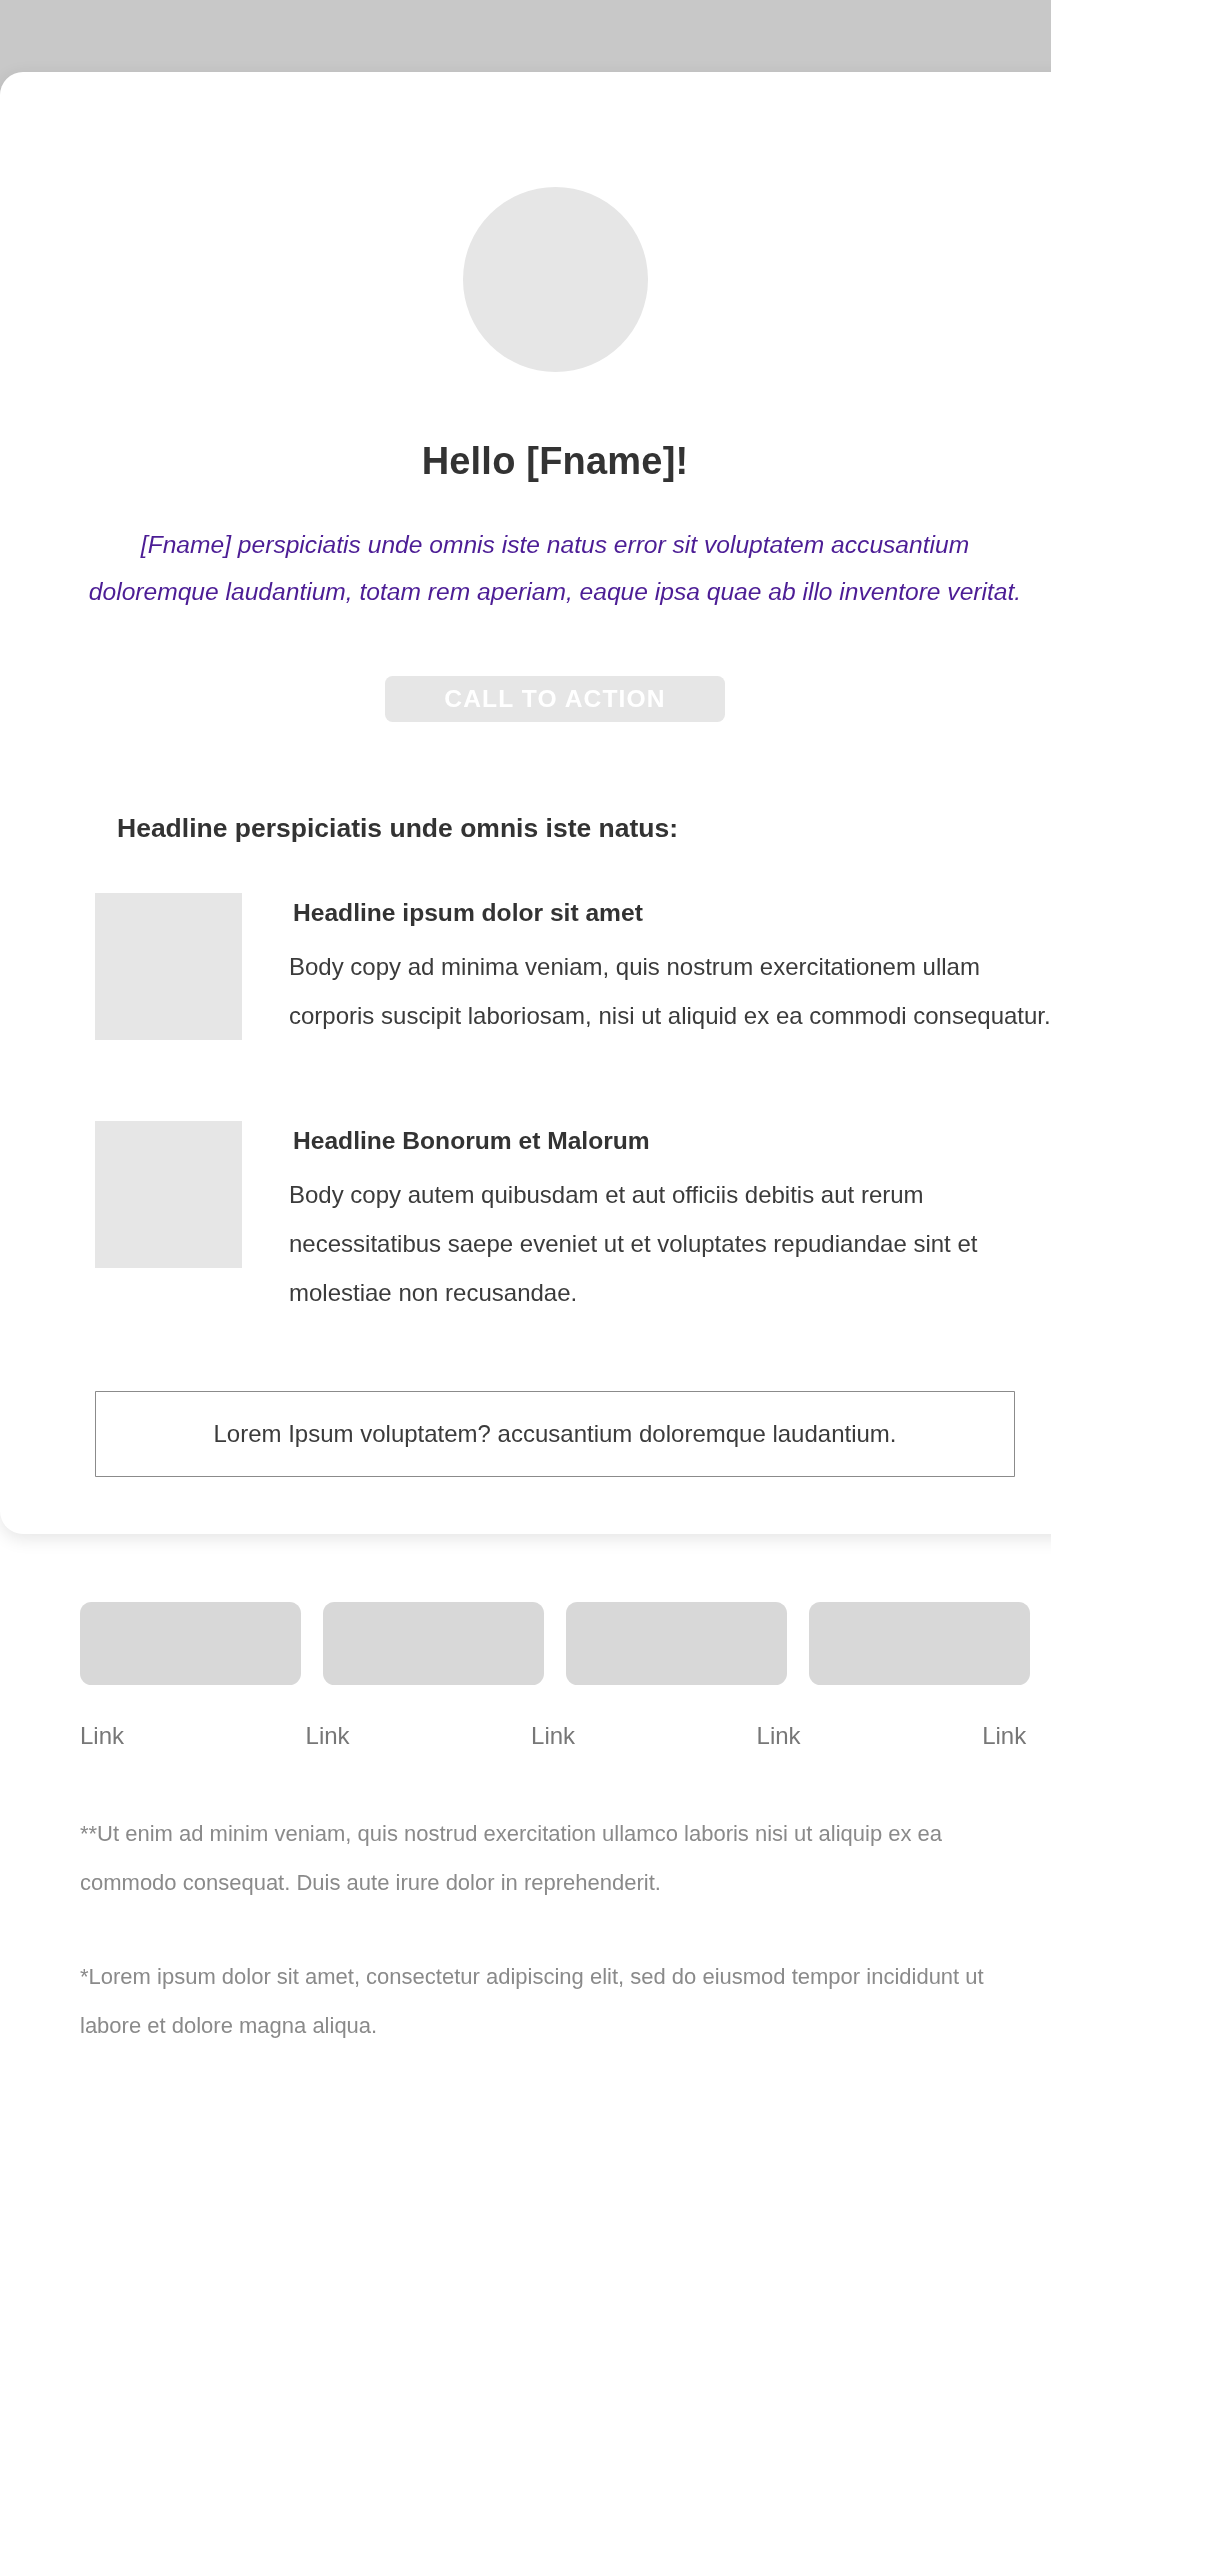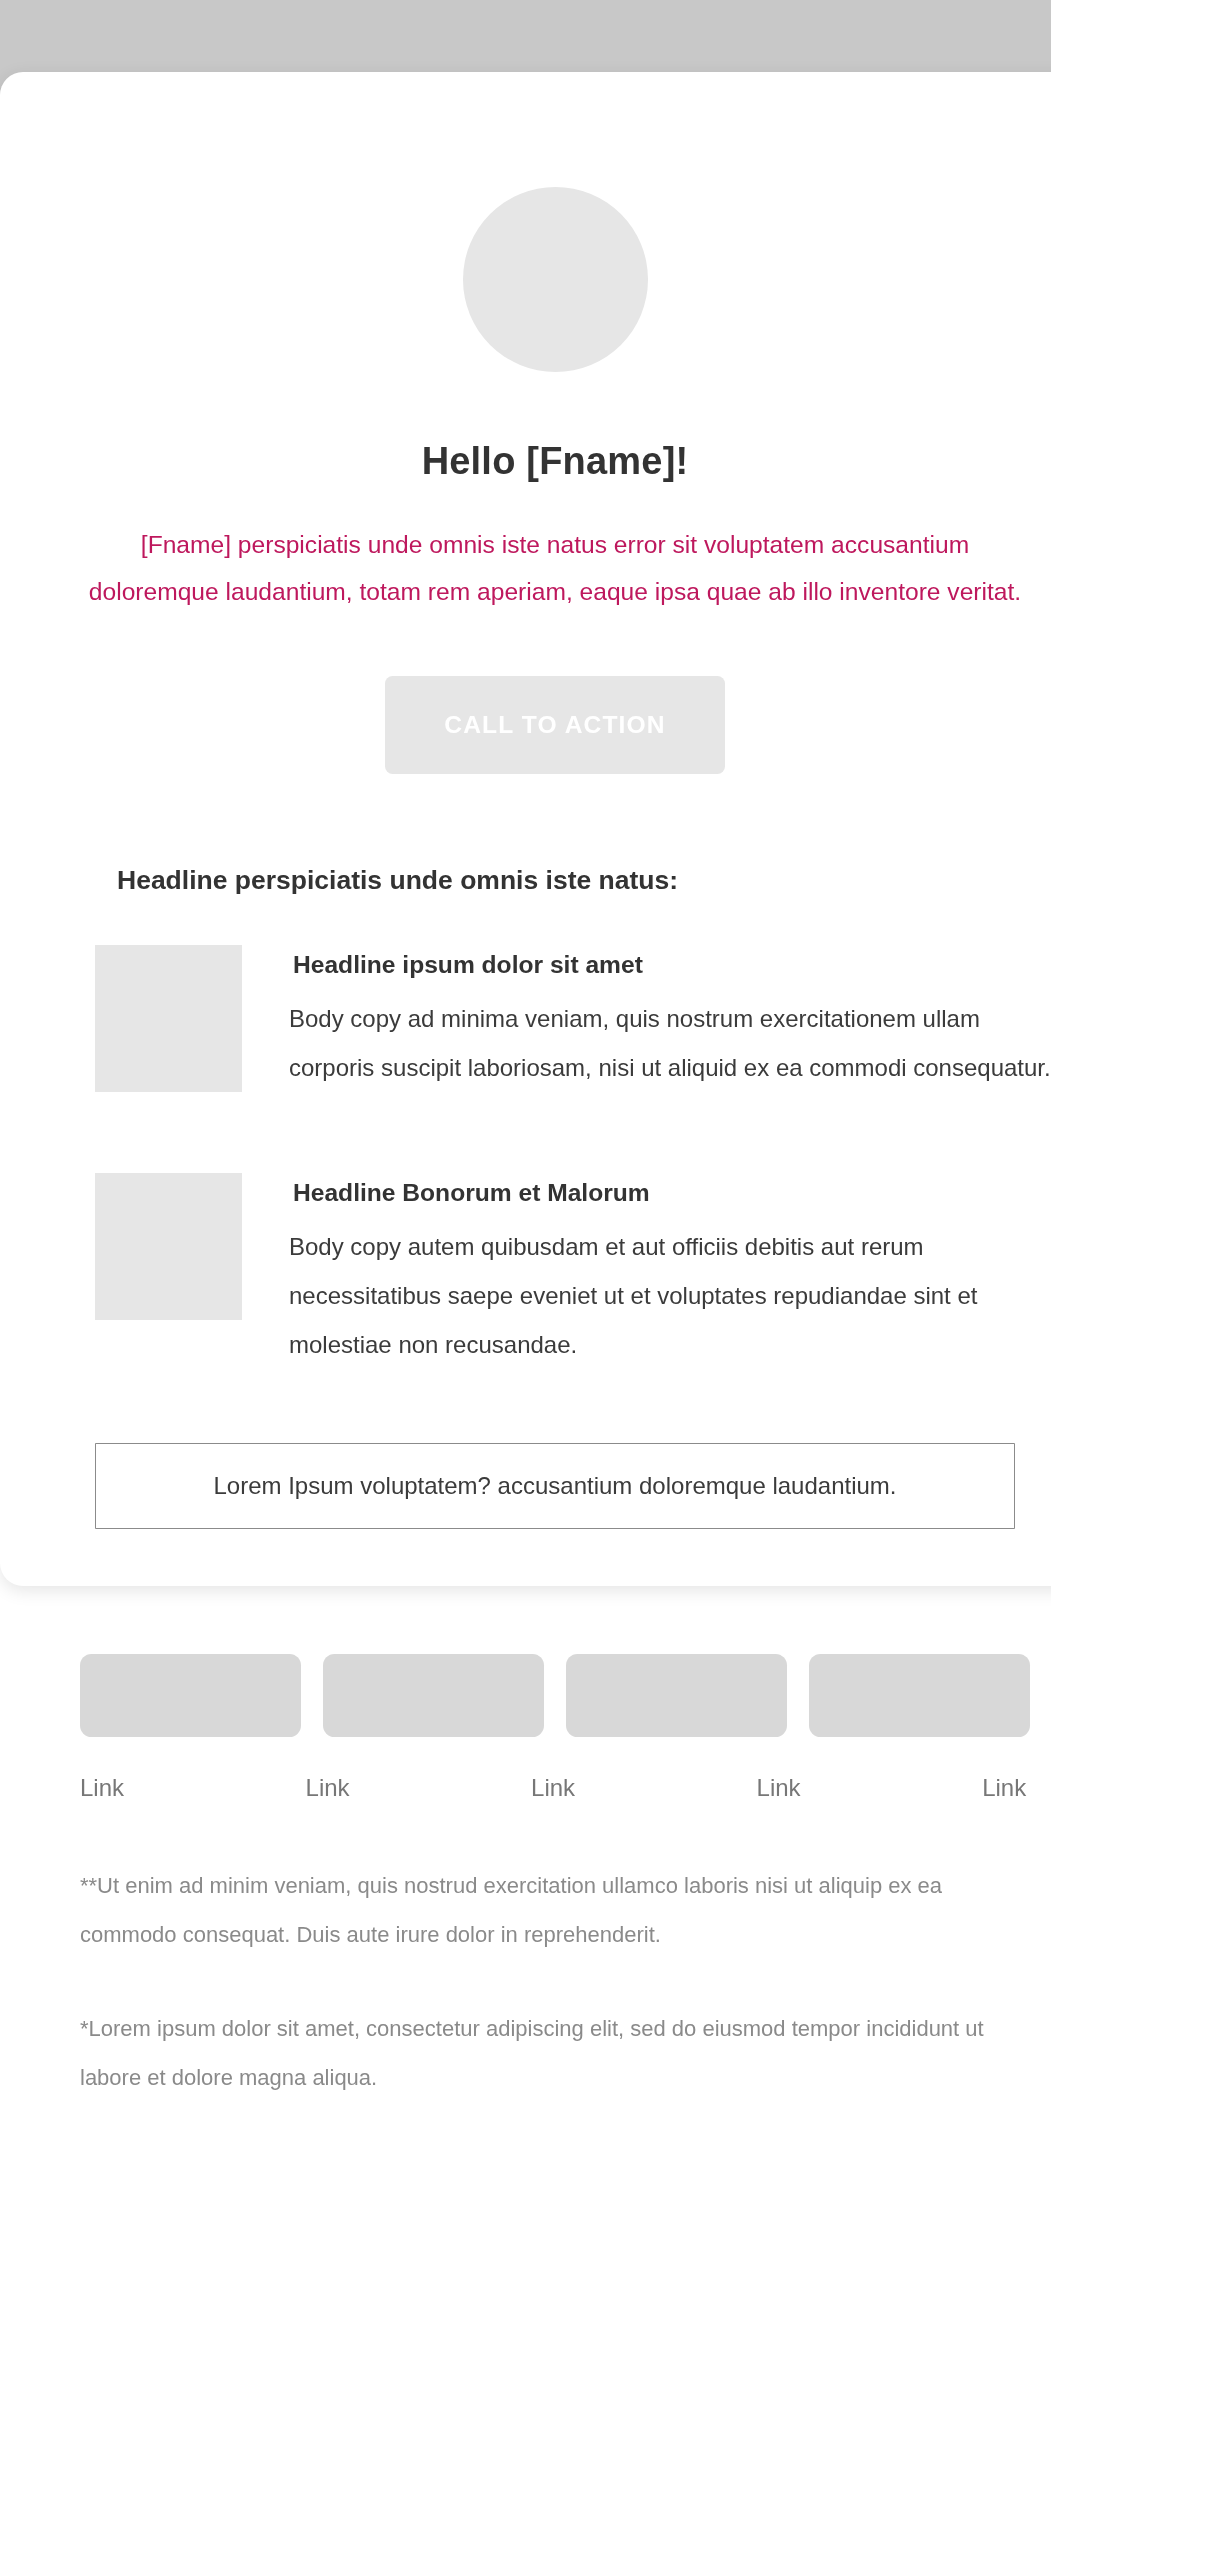--- a/index.html
+++ b/index.html
@@ -69,38 +69,39 @@
     color: #333333;
     letter-spacing: 0.2px;
   }
 
   .intro {
     margin: 38px auto 0 auto;
     max-width: 956px;
     text-align: center;
     font-size: 24.6px;
     line-height: 47px;
-    color: #be185d;
+    color: #4c1d95;
+    font-style: italic;
   }
 
   .cta-row {
     display: flex;
     justify-content: center;
     margin-top: 61px;
   }
   .cta-button {
     background: #e6e6e6;
     color: #ffffff;
     border: none;
     border-radius: 7.6px;
     font-family: "Liberation Sans", sans-serif;
     font-size: 24.6px;
     font-weight: bold;
     letter-spacing: 1.1px;
-    padding: 35px 59px;
+    padding: 9px 59px;
     cursor: pointer;
   }
 
   .section-headline {
     margin: 91px 0 0 60px;
     font-size: 26.5px;
     font-weight: bold;
     color: #333333;
   }
 

